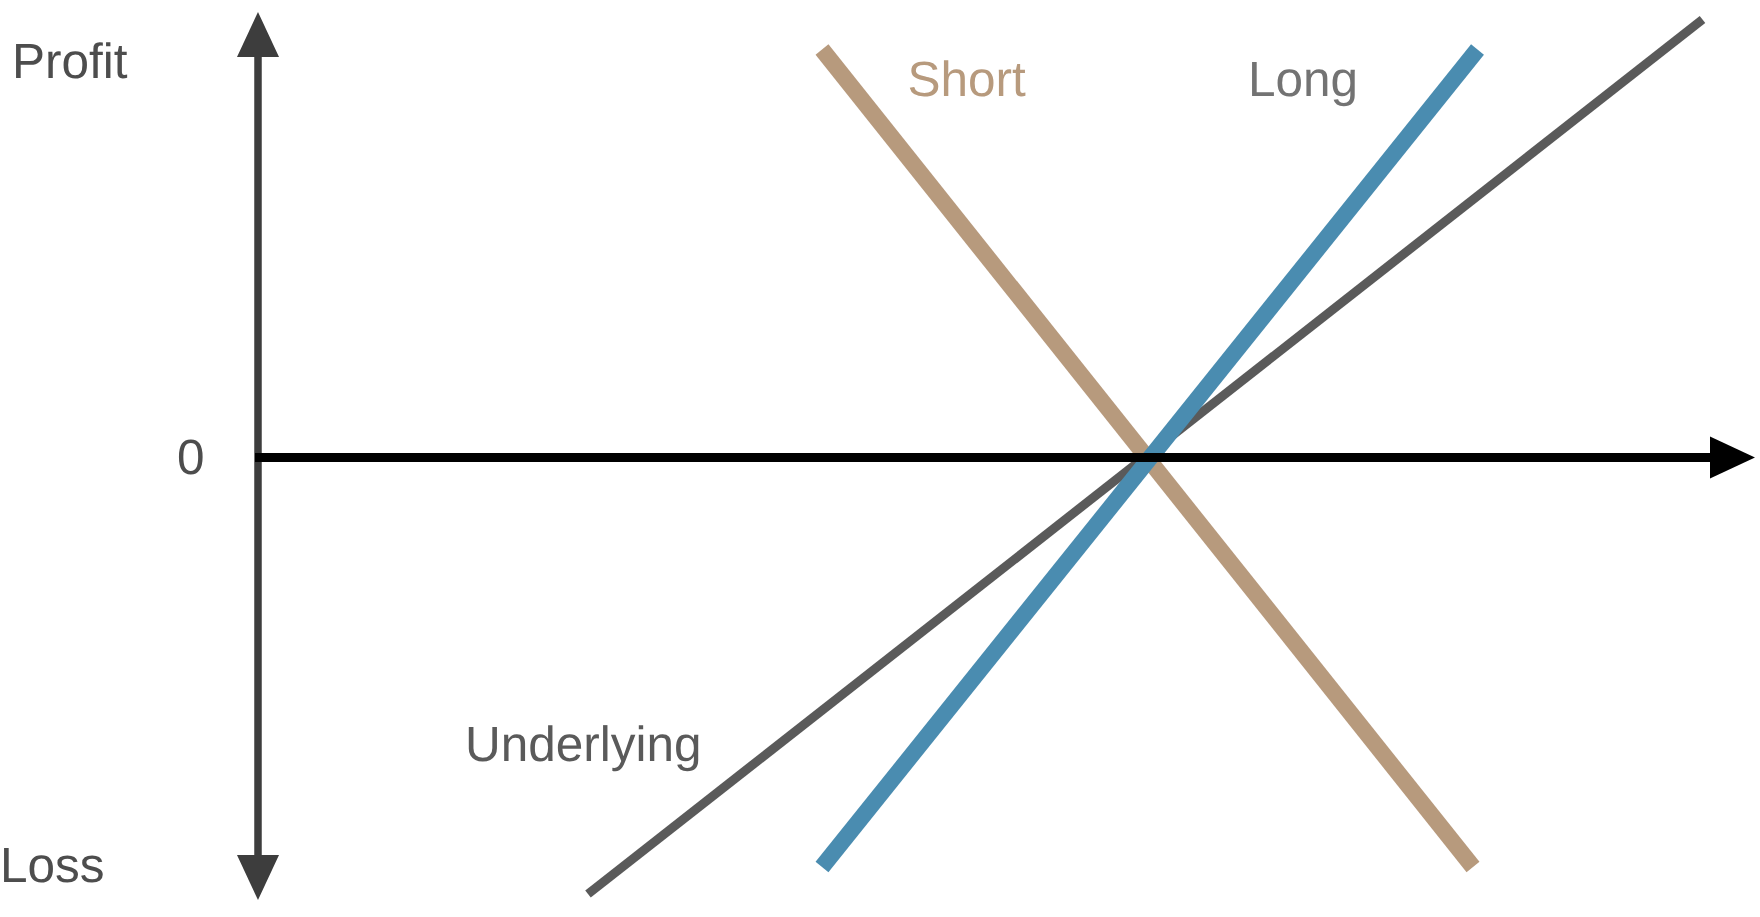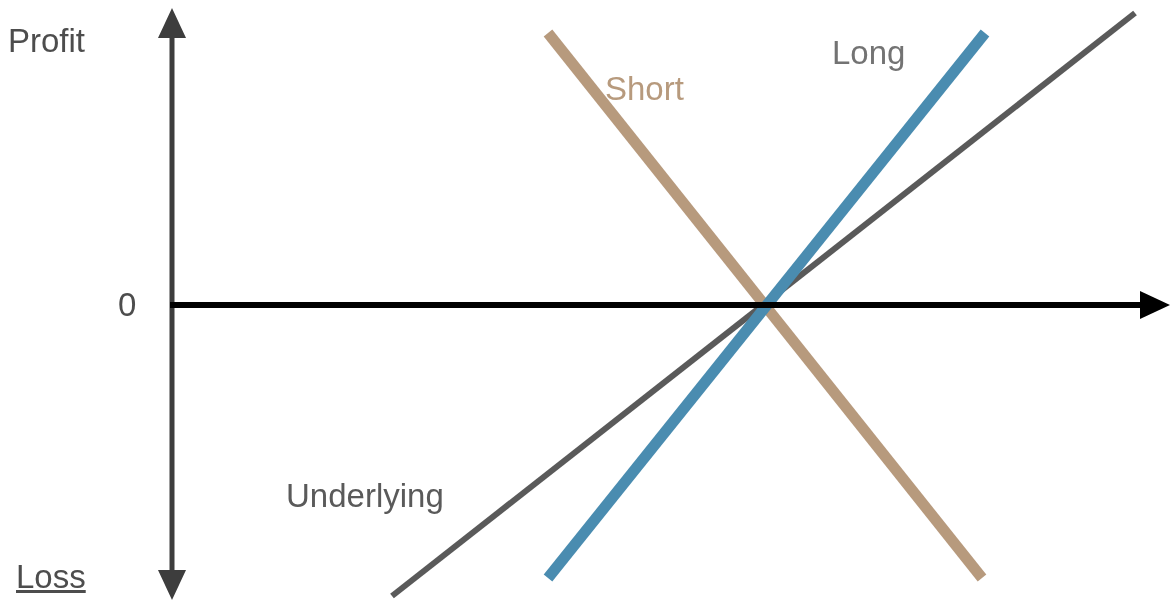--- a/index.html
+++ b/index.html
@@ -34,21 +34,21 @@
   }
   .series-label {
     position: absolute;
     font-family: "Liberation Sans", sans-serif;
     font-size: 33px;
     white-space: nowrap;
     line-height: 1;
   }
   #label-profit { left: 8px;   top: 24px; text-align: right; }
   #label-zero   { left: 118px; top: 288px; }
-  #label-loss   { left: 16px;   top: 560px; text-decoration: underline; }
+  #label-loss   { left: 0;   top: 560px; }
   #label-underlying { left: 286px; top: 479px; color: #5a5a5a; }
   #label-short  { left: 605px; top: 36px; }
   #label-long   { left: 832px; top: 36px; }
 </style>
 </head>
 <body>
 
 <div id="chart-root">
 
   <svg id="chart-svg" viewBox="0 0 1173 611">
@@ -70,19 +70,19 @@
     <polygon points="1170,305 1140,291 1140,319" fill="#000000"></polygon>
 
   </svg>
 
   <div class="axis-label" id="label-profit">Profit</div>
 
   <div class="axis-label" id="label-zero">0</div>
 
   <div class="axis-label" id="label-loss">Loss</div>
 
-  <div class="axis-label" id="label-underlying" style="color: rgb(90, 90, 90);">Underlying</div>
+  <div class="axis-label" id="label-underlying" style="color: rgb(90, 90, 90); margin-left: 24px;">Underlying</div>
 
-  <div class="series-label" id="label-short" style="color: rgb(183, 154, 125); margin-top: 36px;">Short</div>
+  <div class="series-label" id="label-short" style="color: rgb(183, 154, 125);">Short</div>
 
   <div class="series-label" id="label-long" style="color: #737373;">Long</div>
 
 </div>
 
 </body></html>

